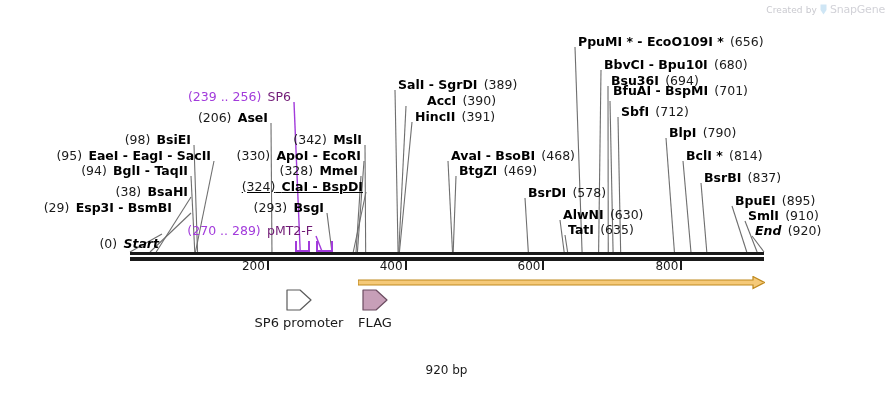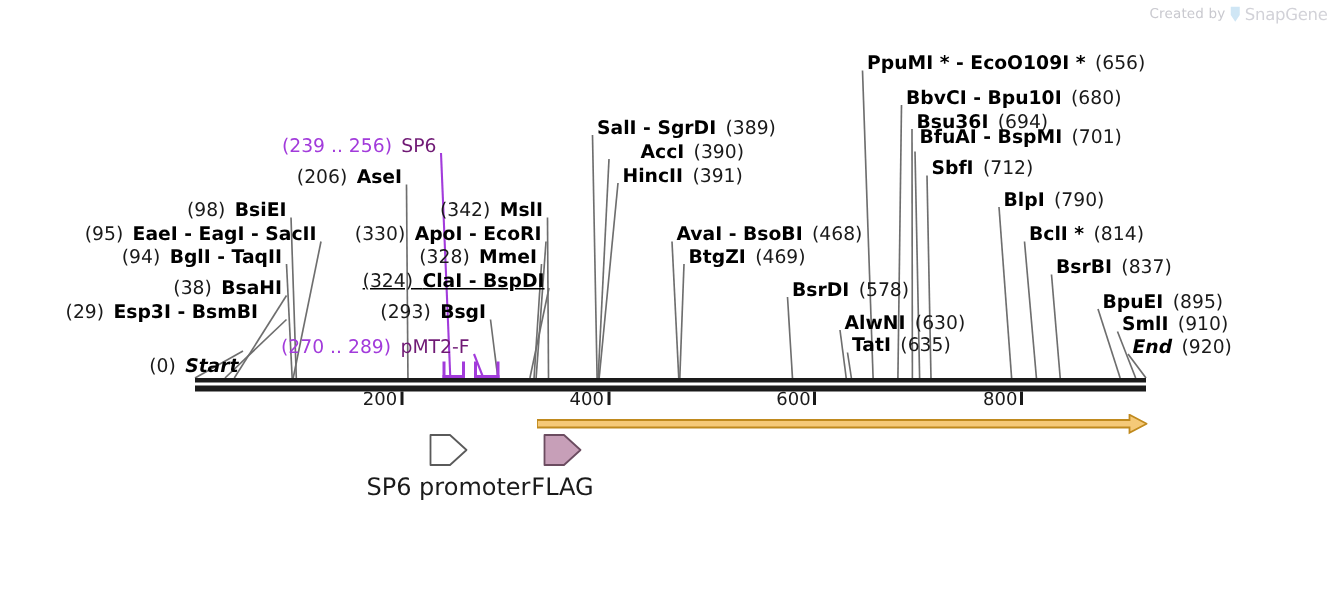--- a/index.html
+++ b/index.html
@@ -117,21 +117,21 @@
   .primer-bracket {
     position: absolute;
     border: 2px solid #a23bdb;
     border-top: none;
     height: 9px;
   }
 
   
   .feat-label {
     position: absolute;
-    font-size: 16px;
+    font-size: 13px;
     color: #1a1a1a;
     white-space: nowrap;
     transform: translateX(-50%);
   }
   .feat-arrow { position: absolute; }
 
   
   .orf { position: absolute; }
 
   
@@ -265,13 +265,14 @@
       <div class="feat-label" style="left: 299px; top: 315px;">SP6 promoter</div>
       <div class="feat-arrow" style="left: 362px; top: 288px;"><svg width="26" height="24" viewBox="0 0 26 24">
           <path d="M1 2 L14 2 L25 12 L14 22 L1 22 Z" fill="#c79fb8" stroke="#6b4c60" stroke-width="1.2" stroke-linejoin="round"></path>
         </svg></div>
       <div class="feat-label" style="left: 375px; top: 315px;">FLAG</div>
     </div>
 
 </div>
 
 <div id="title-block">
+  <div id="plasmid-size">920 bp</div>
 </div>
 
 </body></html>

